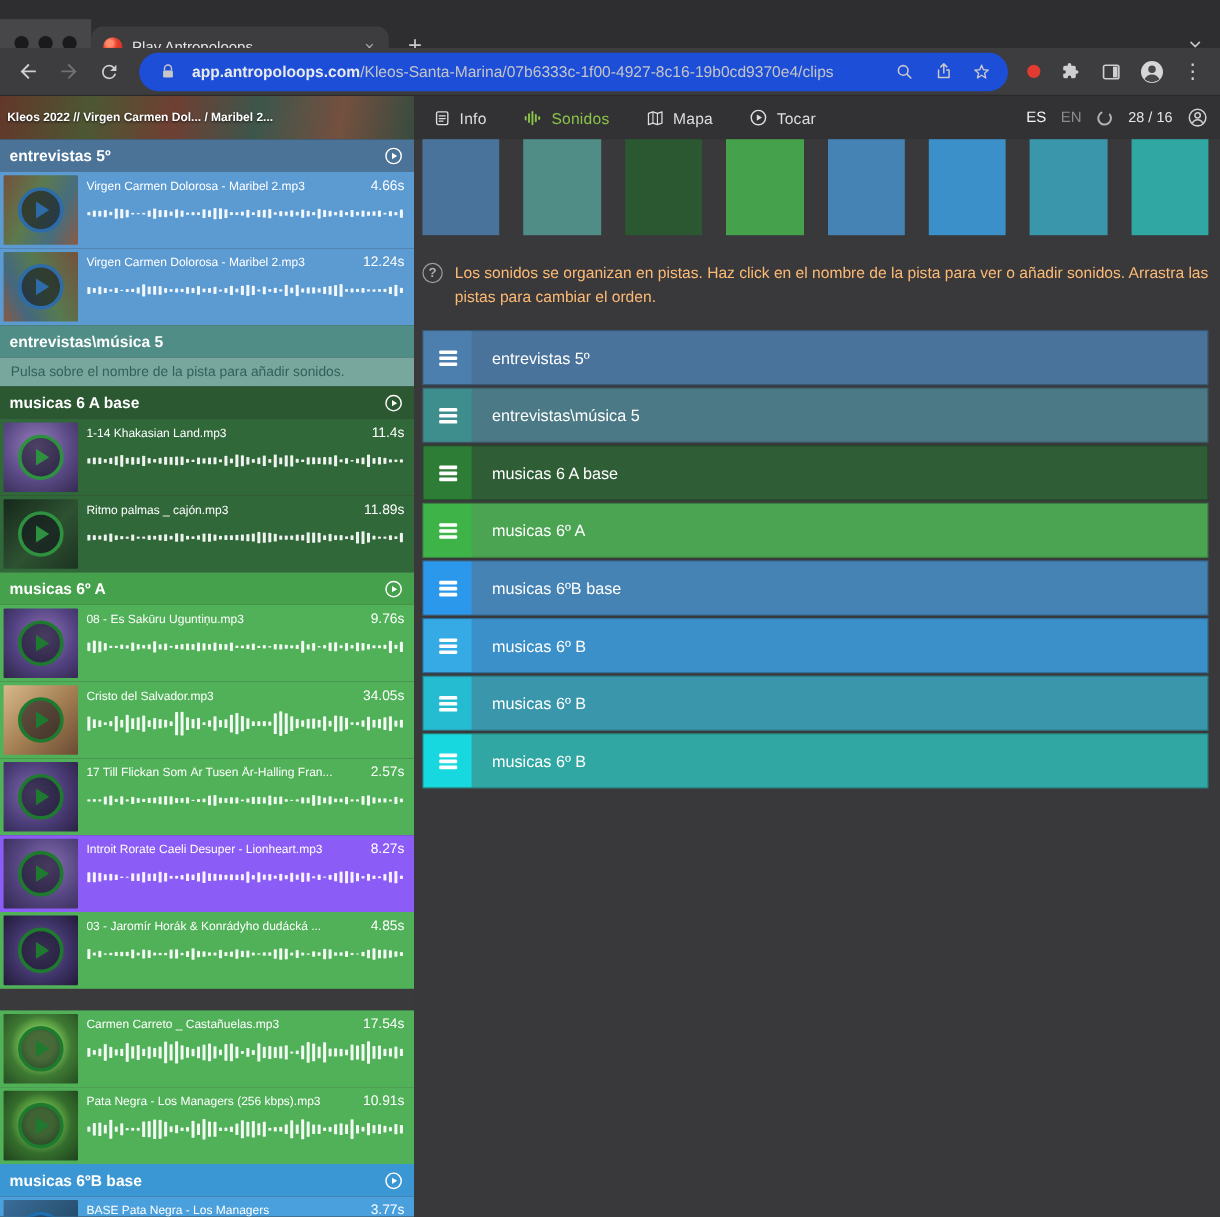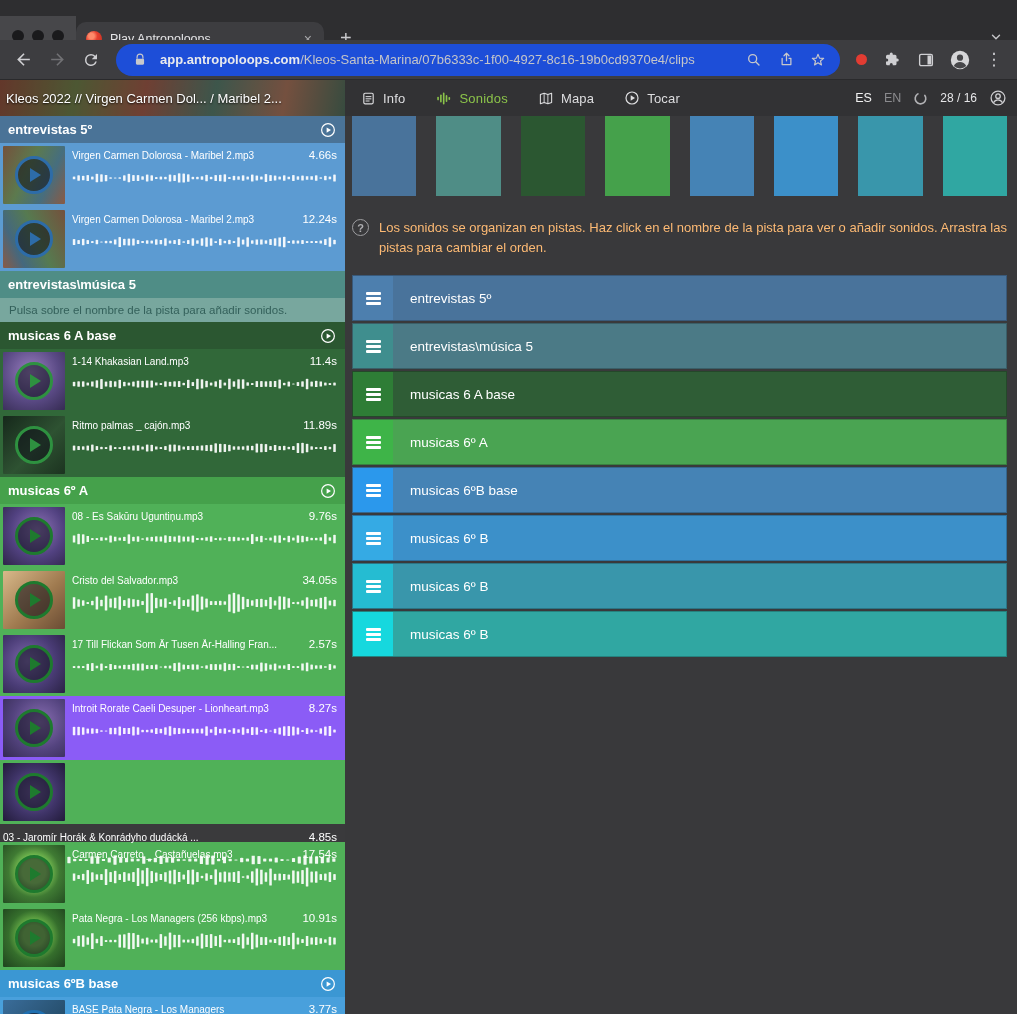--- a/index.html
+++ b/index.html
@@ -24,21 +24,21 @@
   .url { font-size:13px; white-space:nowrap; overflow:hidden; flex:1; }
   .url .domain { color:#e9eaed; }
   .url .path { color:#c4c5c9; }
   .omni-ic { flex:none; display:flex; align-items:center; justify-content:center; width:24px; height:24px; }
   .ext-dot { width:11px; height:11px; border-radius:50%; background:#e23c32; margin:0 6px; flex:none; }
 
   
   .appheader { position:absolute; top:80px; left:0; right:0; height:36px; background:#323234; display:flex; align-items:stretch; }
   .breadcrumb { width:345px; flex:none; position:relative; background:linear-gradient(100deg,#7a3f2e 0%,#5c6a3a 22%,#8a4a3a 42%,#47685a 62%,#91604a 82%,#3f5a4a 100%); display:flex; align-items:center; overflow:hidden; }
   .breadcrumb::after { content:""; position:absolute; inset:0; background:rgba(30,30,30,.25); }
-  .breadcrumb span { position:relative; z-index:1; color:#fff; font-size:13px; font-weight:400; padding:0 6px; white-space:nowrap; text-shadow:0 1px 2px rgba(0,0,0,.8); }
+  .breadcrumb span { position:relative; z-index:1; color:#fff; font-size:10px; font-weight:700; padding:0 6px; white-space:nowrap; text-shadow:0 1px 2px rgba(0,0,0,.8); }
   .apptabs { display:flex; align-items:center; gap:30px; margin-left:16px; }
   .apptab { display:flex; align-items:center; gap:7px; color:#dedee0; font-size:13px; }
   .apptab .lbl { letter-spacing:.2px; }
   .hdr-right { margin-left:auto; display:flex; align-items:center; gap:12px; padding-right:10px; }
   .lang { font-size:12.5px; }
   .lang.pri { color:#f2f2f2; }
   .lang.sec { color:#8b8b8e; }
   .counter { font-size:12px; color:#e6e6e8; }
 
   
@@ -875,21 +875,21 @@
             <rect x="89.96" y="43.2" width="0.95" height="13.7" rx="1"></rect>
             <rect x="91.68" y="46.3" width="0.95" height="7.5" rx="1"></rect>
             <rect x="93.40" y="37.8" width="0.95" height="24.3" rx="1"></rect>
             <rect x="95.13" y="29.6" width="0.95" height="40.8" rx="1"></rect>
             <rect x="96.85" y="26.8" width="0.95" height="46.4" rx="1"></rect>
             <rect x="98.58" y="43.3" width="0.95" height="13.4" rx="1"></rect>
           </svg>
         </div>
     </div>
   </div>
-  <div class="clip" style="background-color: rgb(80, 177, 88); flex-direction: column;">
+  <div class="clip" style="background-color: rgb(80, 177, 88);">
     <div class="thumb th-purple5">
       <div class="pov" style="color: rgb(30, 122, 46);">
           <span class="pdisc">
             <span class="ptri"></span>
           </span>
         </div>
     </div>
     <div class="clip-body">
       <div class="clip-top">
         <span class="clip-name">03 - Jaromír Horák &amp; Konrádyho dudácká ...</span>

